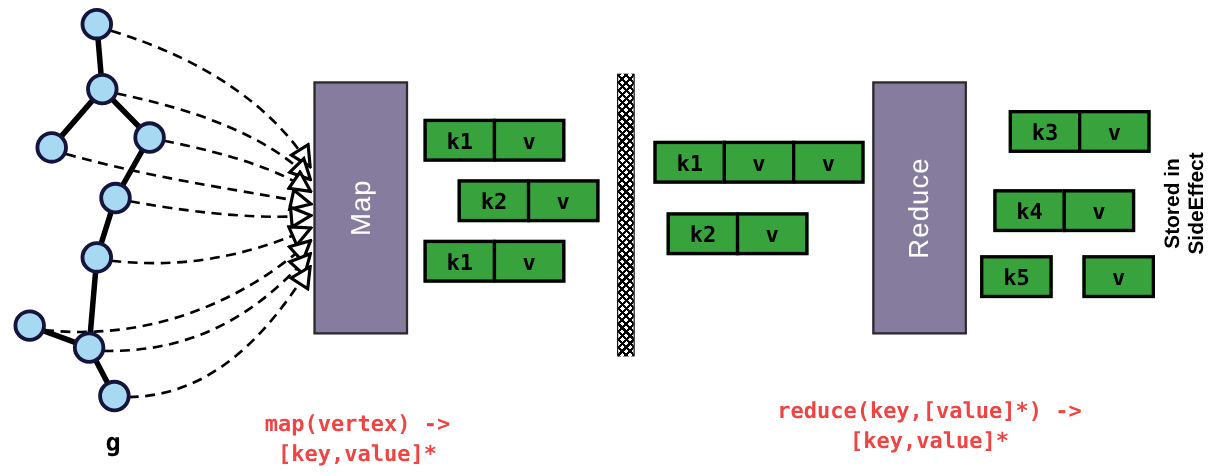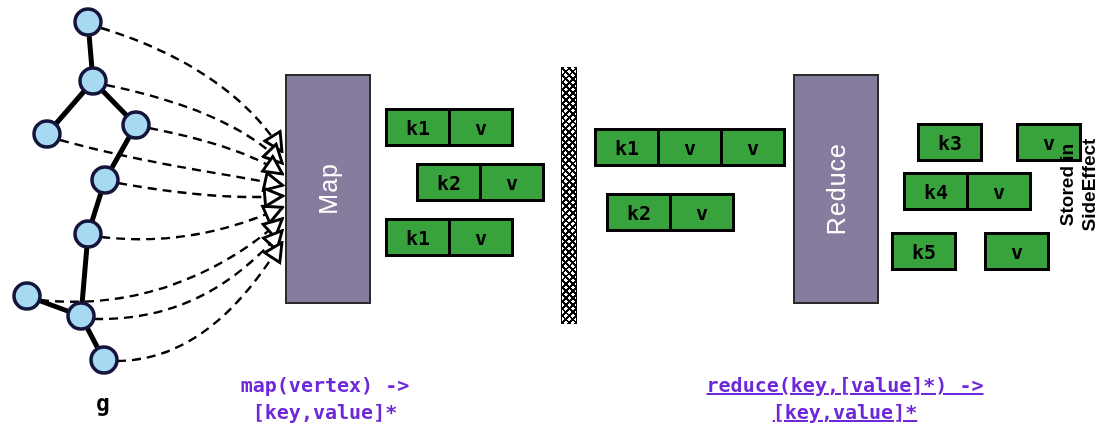--- a/index.html
+++ b/index.html
@@ -17,21 +17,21 @@
   .kvrow{position:absolute;display:flex;}
   .kvcell{width:60px;height:33px;border:3px solid #000;background:var(--kv-fill,#38a23c);
           display:flex;align-items:center;justify-content:center;box-sizing:content-box;
           font:bold 20px "DejaVu Sans Mono",monospace;color:#000;}
   .kvcell + .kvcell{margin-left:-3px;}
   .barrier{position:absolute;left:561px;top:67px;width:14px;height:257px;
            background:
              repeating-linear-gradient(45deg,#000 0 2px,transparent 2px 5px),
              repeating-linear-gradient(135deg,#000 0 2px,#fff 2px 5px);
            border-left:1.5px solid #000;border-right:1.5px solid #000;}
-  .caption{position:absolute;text-align:center;color:#6d28d9;
+  .caption{position:absolute;text-align:center;color:#ef4444;
            font:bold 20px "DejaVu Sans Mono",monospace;line-height:27px;}
   .caption span{display:block;}
   .glabel{position:absolute;left:96px;top:390px;color:#000;
           font:bold 23px "DejaVu Sans Mono",monospace;}
   .sidenote{position:absolute;left:1078px;top:185px;
             transform:translate(-50%,-50%) rotate(-90deg);
             font:bold 19px "Liberation Sans",sans-serif;font-weight:bold;
             text-align:center;line-height:22px;white-space:nowrap;color:#000;}
   .sidenote span{display:block;}
 </style>
@@ -105,21 +105,21 @@
   </div>
   <div class="kvrow" style="left:606px;top:193px;">
     <div class="kvcell">k2</div>
     <div class="kvcell">v</div>
   </div>
 
   <div class="stagebox" style="left:793px;top:74px;">
     <span class="vlabel">Reduce</span>
   </div>
 
-  <div class="kvrow" style="left:917px;top:123px;gap:36px;">
+  <div class="kvrow" style="left:917px;top:100px;">
     <div class="kvcell">k3</div>
     <div class="kvcell">v</div>
   </div>
   <div class="kvrow" style="left:903px;top:172px;justify-content:center;">
     <div class="kvcell">k4</div>
     <div class="kvcell">v</div>
   </div>
   <div class="kvrow" style="left:891px;top:232px;gap:30px;">
     <div class="kvcell">k5</div>
     <div class="kvcell">v</div>
@@ -127,18 +127,18 @@
 
   <div class="sidenote">
     <span>Stored in</span>
     <span>SideEffect</span>
   </div>
 
   <div class="caption" style="left:190px;top:372px;width:270px;">
     <span>map(vertex) -&gt;</span>
     <span>[key,value]*</span>
   </div>
-  <div class="caption" style="left:645px;top:372px;width:400px;text-decoration:underline;">
+  <div class="caption" style="left:645px;top:360px;width:400px;">
     <span>reduce(key,[value]*) -&gt;</span>
     <span>[key,value]*</span>
   </div>
 
 </div>
 
 </body></html>

